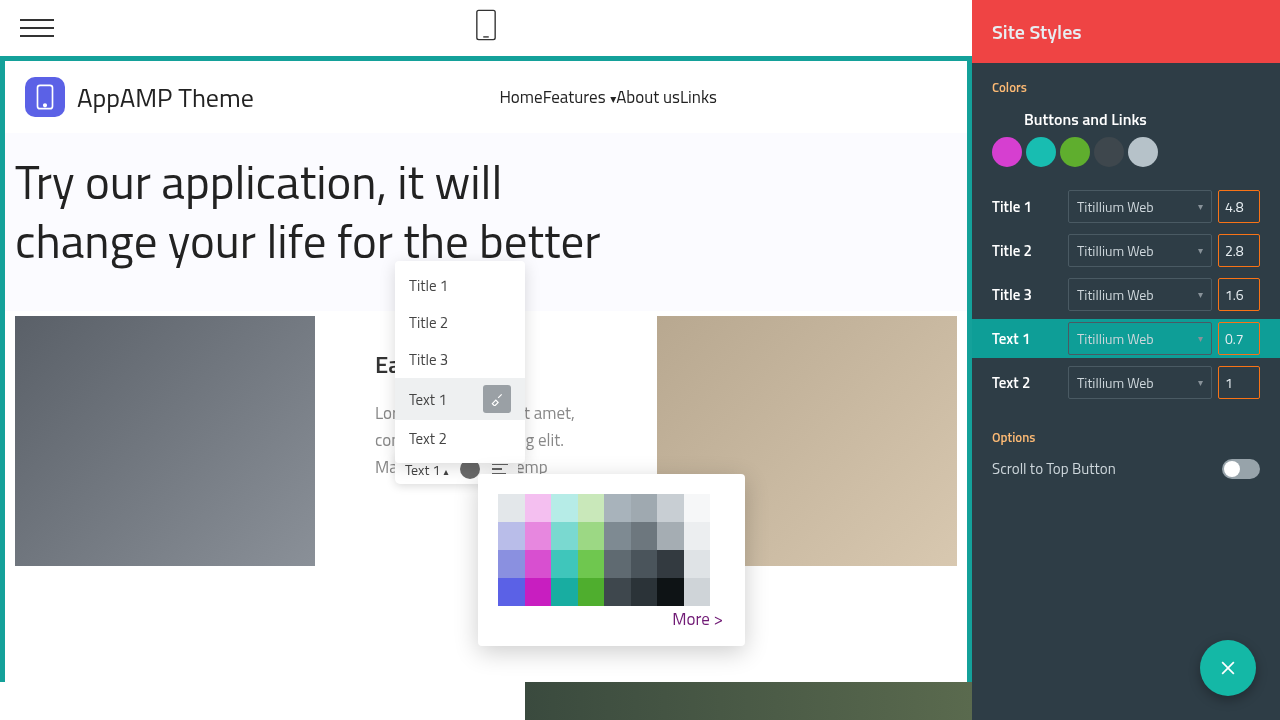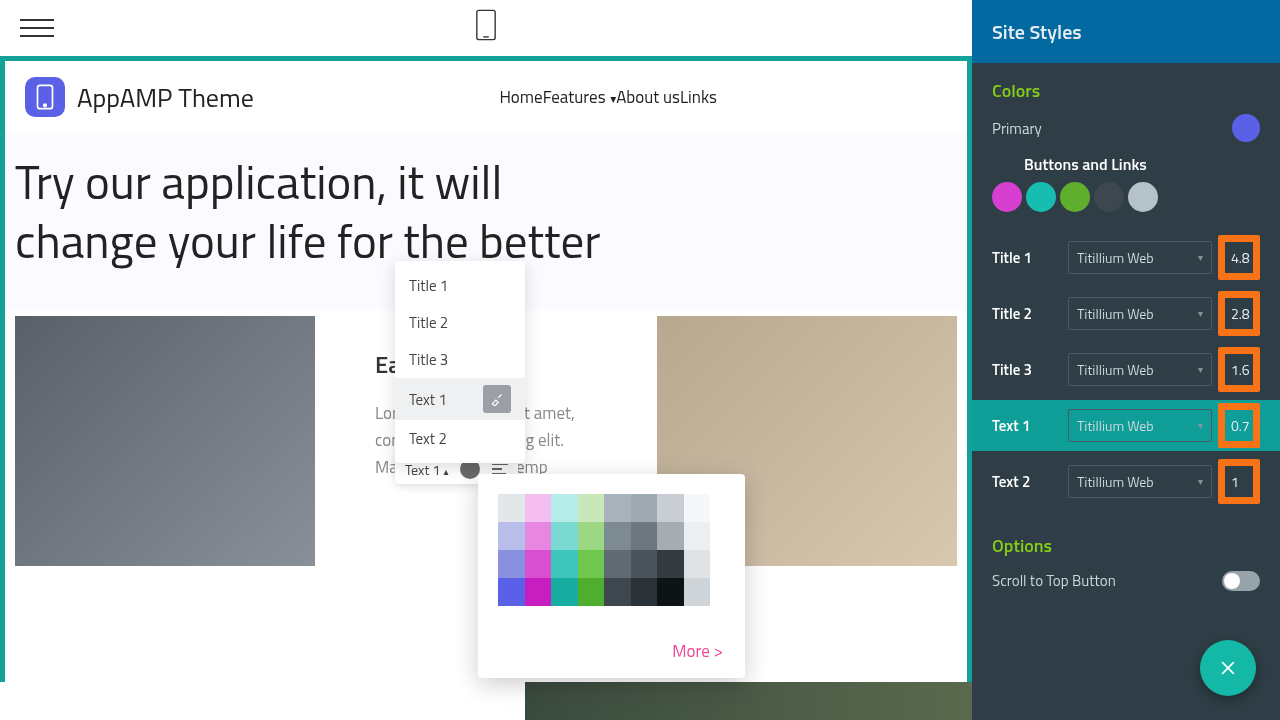--- a/index.html
+++ b/index.html
@@ -53,39 +53,39 @@
   .align-icon { display: flex; flex-direction: column; gap: 3px; }
   .align-icon span { width: 16px; height: 1.5px; background: #666; display: block; }
   .align-icon span:nth-child(2){ width: 10px; }
   .align-icon span:nth-child(3){ width: 14px; }
   .inline-tb .pointer { position: absolute; bottom: -6px; left: 86px; width: 12px; height: 12px; background: #fff; transform: rotate(45deg); box-shadow: 2px 2px 4px rgba(0,0,0,0.08); }
   
   
   .palette { position: absolute; left: 473px; top: 413px; width: 267px; background: #fff; border-radius: 4px; box-shadow: 0 6px 24px rgba(0,0,0,0.2); z-index: 40; padding: 20px 20px 14px 20px; }
   .swatches { display: grid; grid-template-columns: repeat(8, 1fr); grid-template-rows: repeat(4, 28px); width: 212px; }
   .sw { width: 100%; height: 100%; cursor: pointer; }
-  .palette .more { text-align: right; font-size: 17px; color: #ec4899; margin-top: 32px; cursor: pointer; padding-right: 2px; }
+  .palette .more { text-align: right; font-size: 17px; color: #701a75; margin-top: 0; cursor: pointer; padding-right: 2px; }
   
   
   .sidebar { position: absolute; top: 0; right: 0; width: 308px; height: 720px; background: #2e3d46; color: #e7eef2; overflow: hidden; }
-  .sidebar-title { background: #0369a1; padding: 16px 20px; font-size: 20px; font-weight: 600; }
+  .sidebar-title { background: #ef4444; padding: 16px 20px; font-size: 20px; font-weight: 600; }
   .sec { padding: 14px 20px 6px 20px; }
-  .sec h3 { font-size: 18px; font-weight: 600; margin-bottom: 10px; color: #84cc16; }
+  .sec h3 { font-size: 13px; font-weight: 600; margin-bottom: 10px; color: #fdba74; }
   .row { display: flex; align-items: center; justify-content: space-between; margin-bottom: 10px; font-size: 15px; }
   .row .lbl { color: #cdd6db; }
   .primary-swatch { width: 28px; height: 28px; border-radius: 50%; background: #5b61e6; }
   .swatch-row { display: flex; gap: 4px; margin-top: 6px; }
   .swatch-row .c { width: 30px; height: 30px; border-radius: 50%; cursor: pointer; }
   
   .font-row { display: grid; grid-template-columns: 70px 1fr 42px; gap: 6px; align-items: center; margin-bottom: 5px; padding: 3px 0;}
   .font-row .flabel { font-size: 15px; font-weight: 600; color: #fff; }
   .font-row.active { background: #0e9e97; margin-left: -20px; margin-right: -20px; padding-left: 20px; padding-right: 20px; }
   .font-select { border: 1px solid #4a5a63; background: transparent; color: #cdd6db; padding: 5px 8px; font-size: 14px; position: relative; display: flex; justify-content: space-between; align-items: center; cursor: pointer; border-radius: 2px; }
   .font-select .dd { font-size: 10px; color: #889299; }
-  .font-size-input { border: 7px solid #f97316; background: transparent; color: #e7eef2; padding: 5px 6px; font-size: 14px; width: 42px; text-align: left; border-radius: 2px; }
+  .font-size-input { border: 1px solid #f97316; background: transparent; color: #e7eef2; padding: 5px 6px; font-size: 14px; width: 42px; text-align: left; border-radius: 2px; }
   
   .toggle { width: 38px; height: 20px; background: #97a3aa; border-radius: 10px; position: relative; cursor: pointer; }
   .toggle .knob { width: 16px; height: 16px; border-radius: 50%; background: #fff; position: absolute; top: 2px; left: 2px; }
   
   .close-fab { position: absolute; right: 24px; bottom: 24px; width: 56px; height: 56px; border-radius: 50%; background: #14b8a6; display: flex; align-items: center; justify-content: center; color: #fff; cursor: pointer; box-shadow: 0 4px 12px rgba(0,0,0,0.3); }
   .close-fab svg { width: 20px; height: 20px; }
   
   .footer-strip { position:absolute; left:0; right:308px; bottom:0; height:38px; background:linear-gradient(90deg,#fff 0%, #fff 54%, #3a4a3e 54%, #5a6a4e 100%); }
 </style>
 </head>
@@ -213,24 +213,20 @@
   </div>
 </div>
 
 <div class="footer-strip"></div>
 
 <div class="sidebar">
   <div class="sidebar-title">Site Styles</div>
 
   <div class="sec">
     <h3>Colors</h3>
-    <div class="row">
-      <span class="lbl">Primary</span>
-      <span class="primary-swatch"></span>
-    </div>
     <div class="lbl" style="font-weight:600;color:#fff;margin-top:4px;margin-left:32px;">Buttons and Links</div>
     <div class="swatch-row" id="btn-swatches">
         <div class="c" style="background: rgb(214, 63, 208);"></div>
         <div class="c" style="background: rgb(24, 189, 177);"></div>
         <div class="c" style="background: rgb(95, 174, 46);"></div>
         <div class="c" style="background: rgb(62, 71, 77);"></div>
         <div class="c" style="background: rgb(182, 194, 201);"></div>
       </div>
   </div>
 

